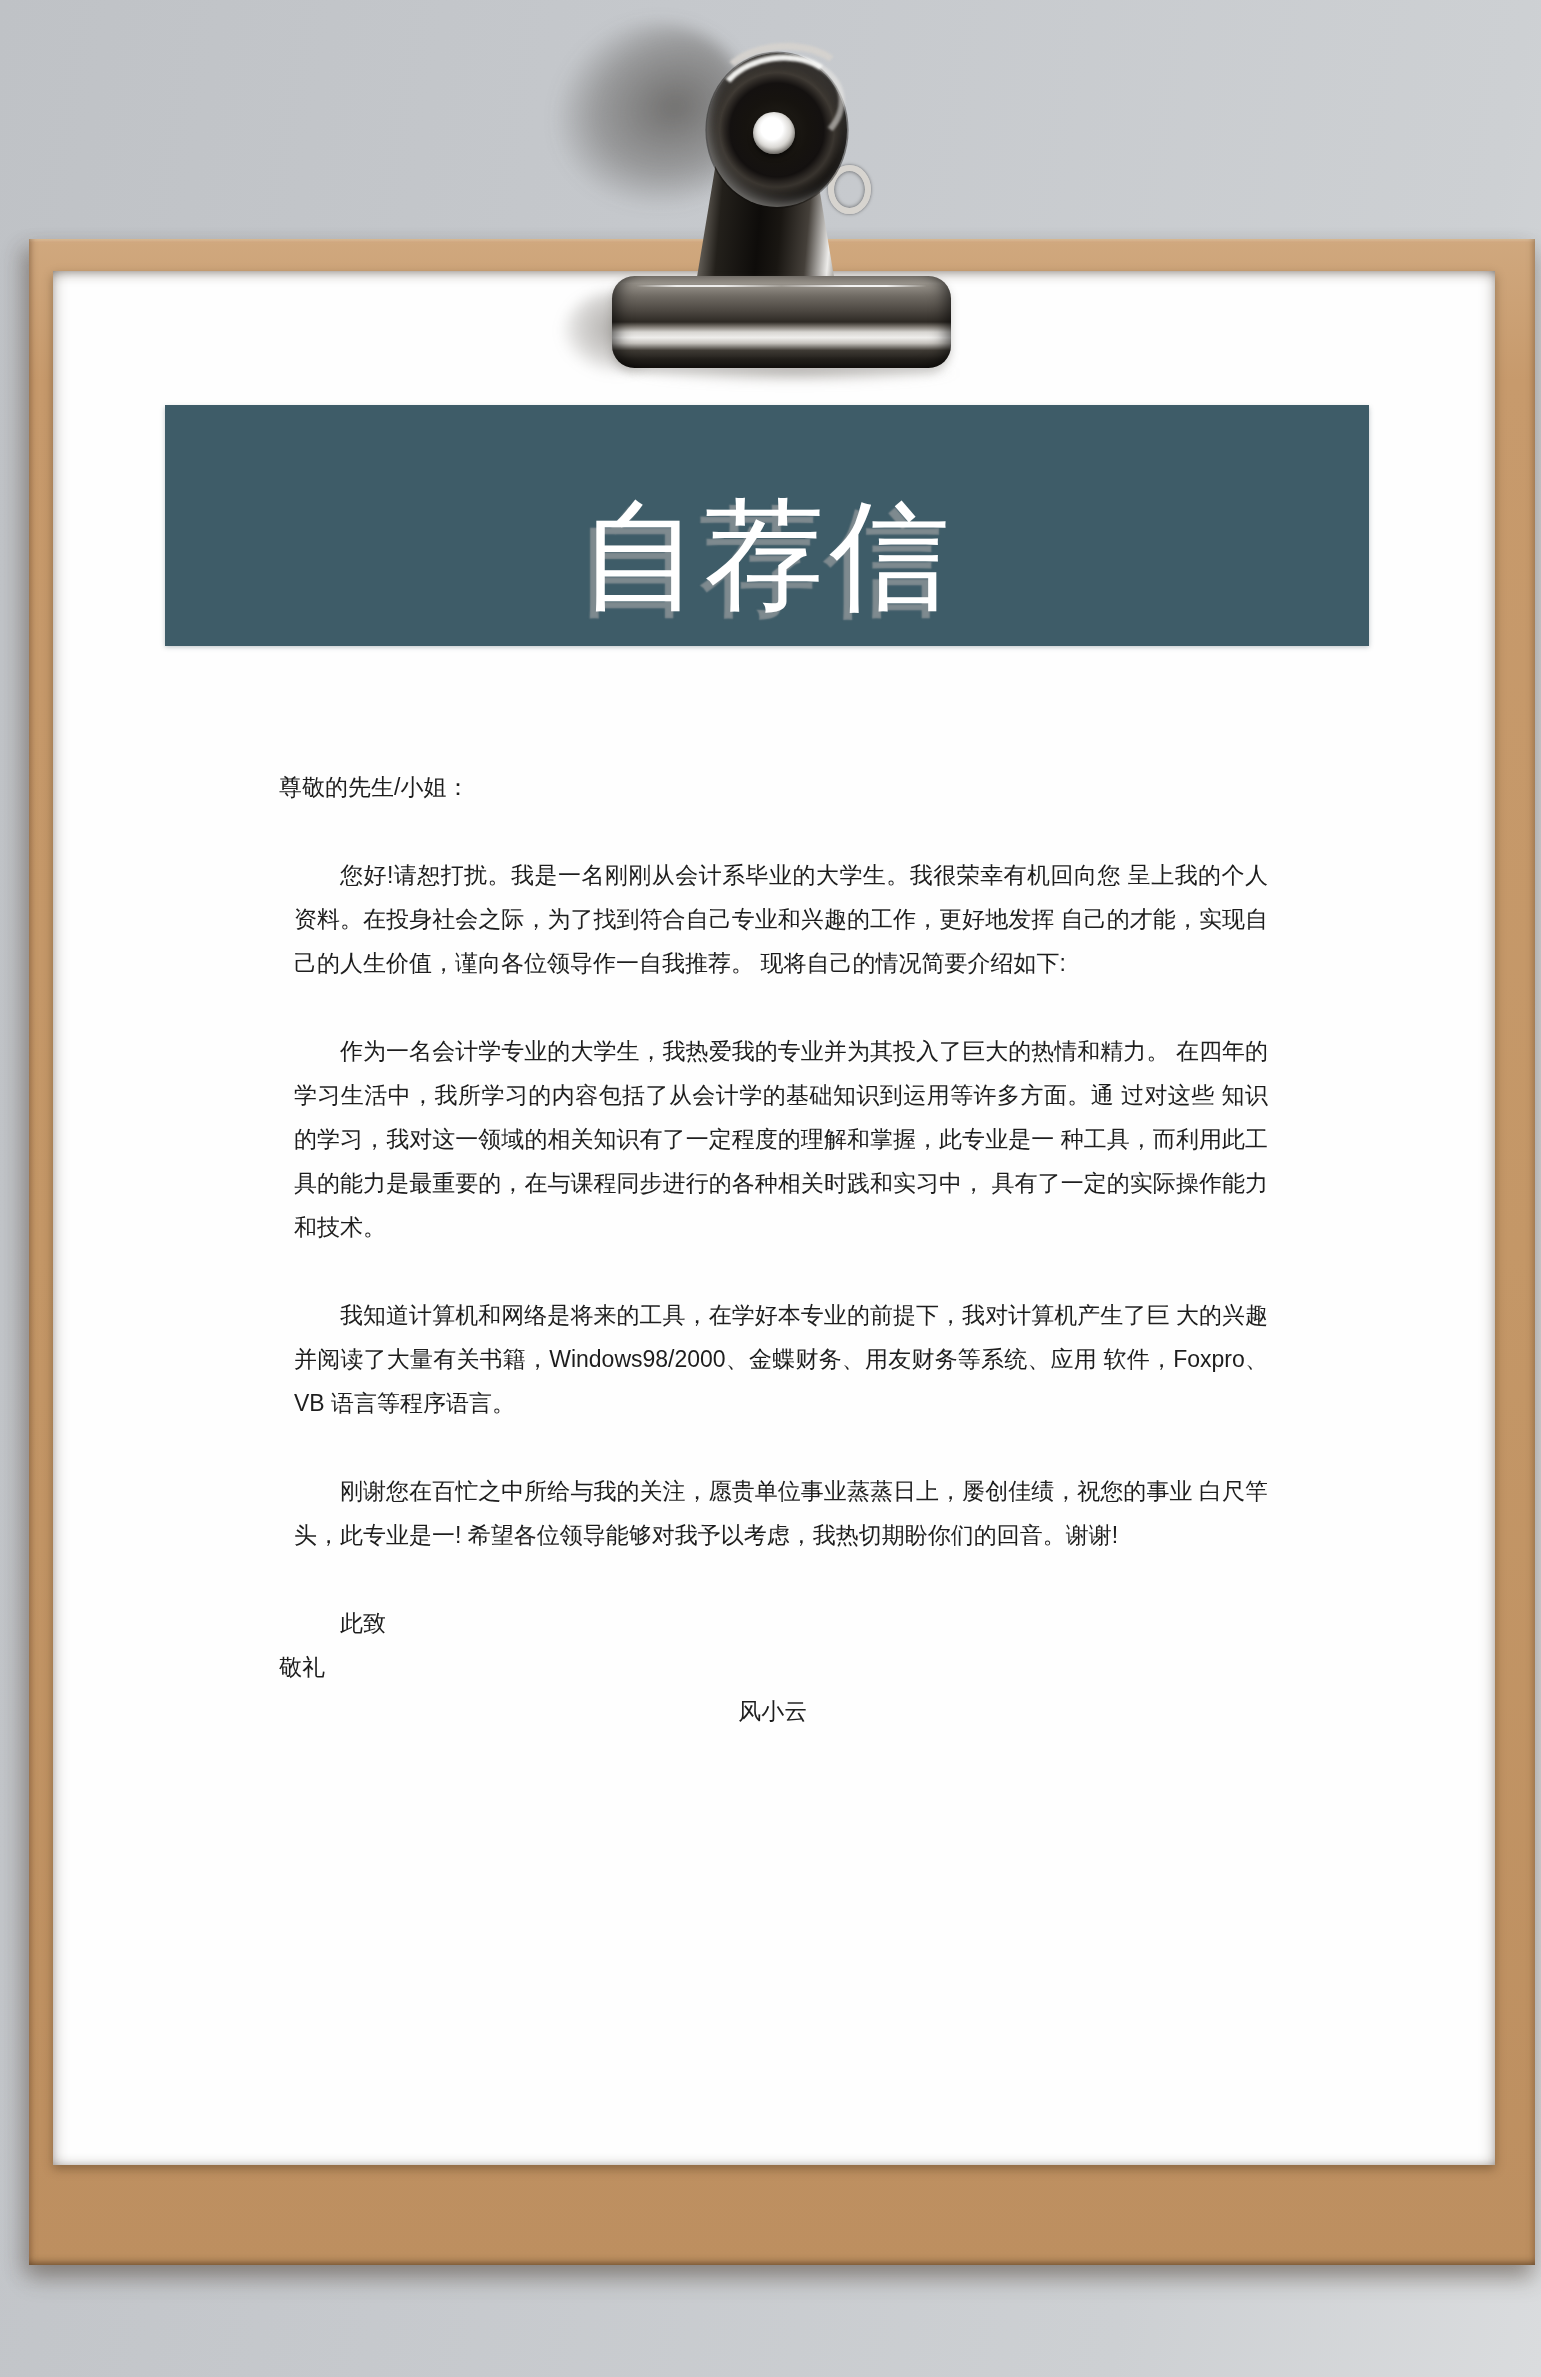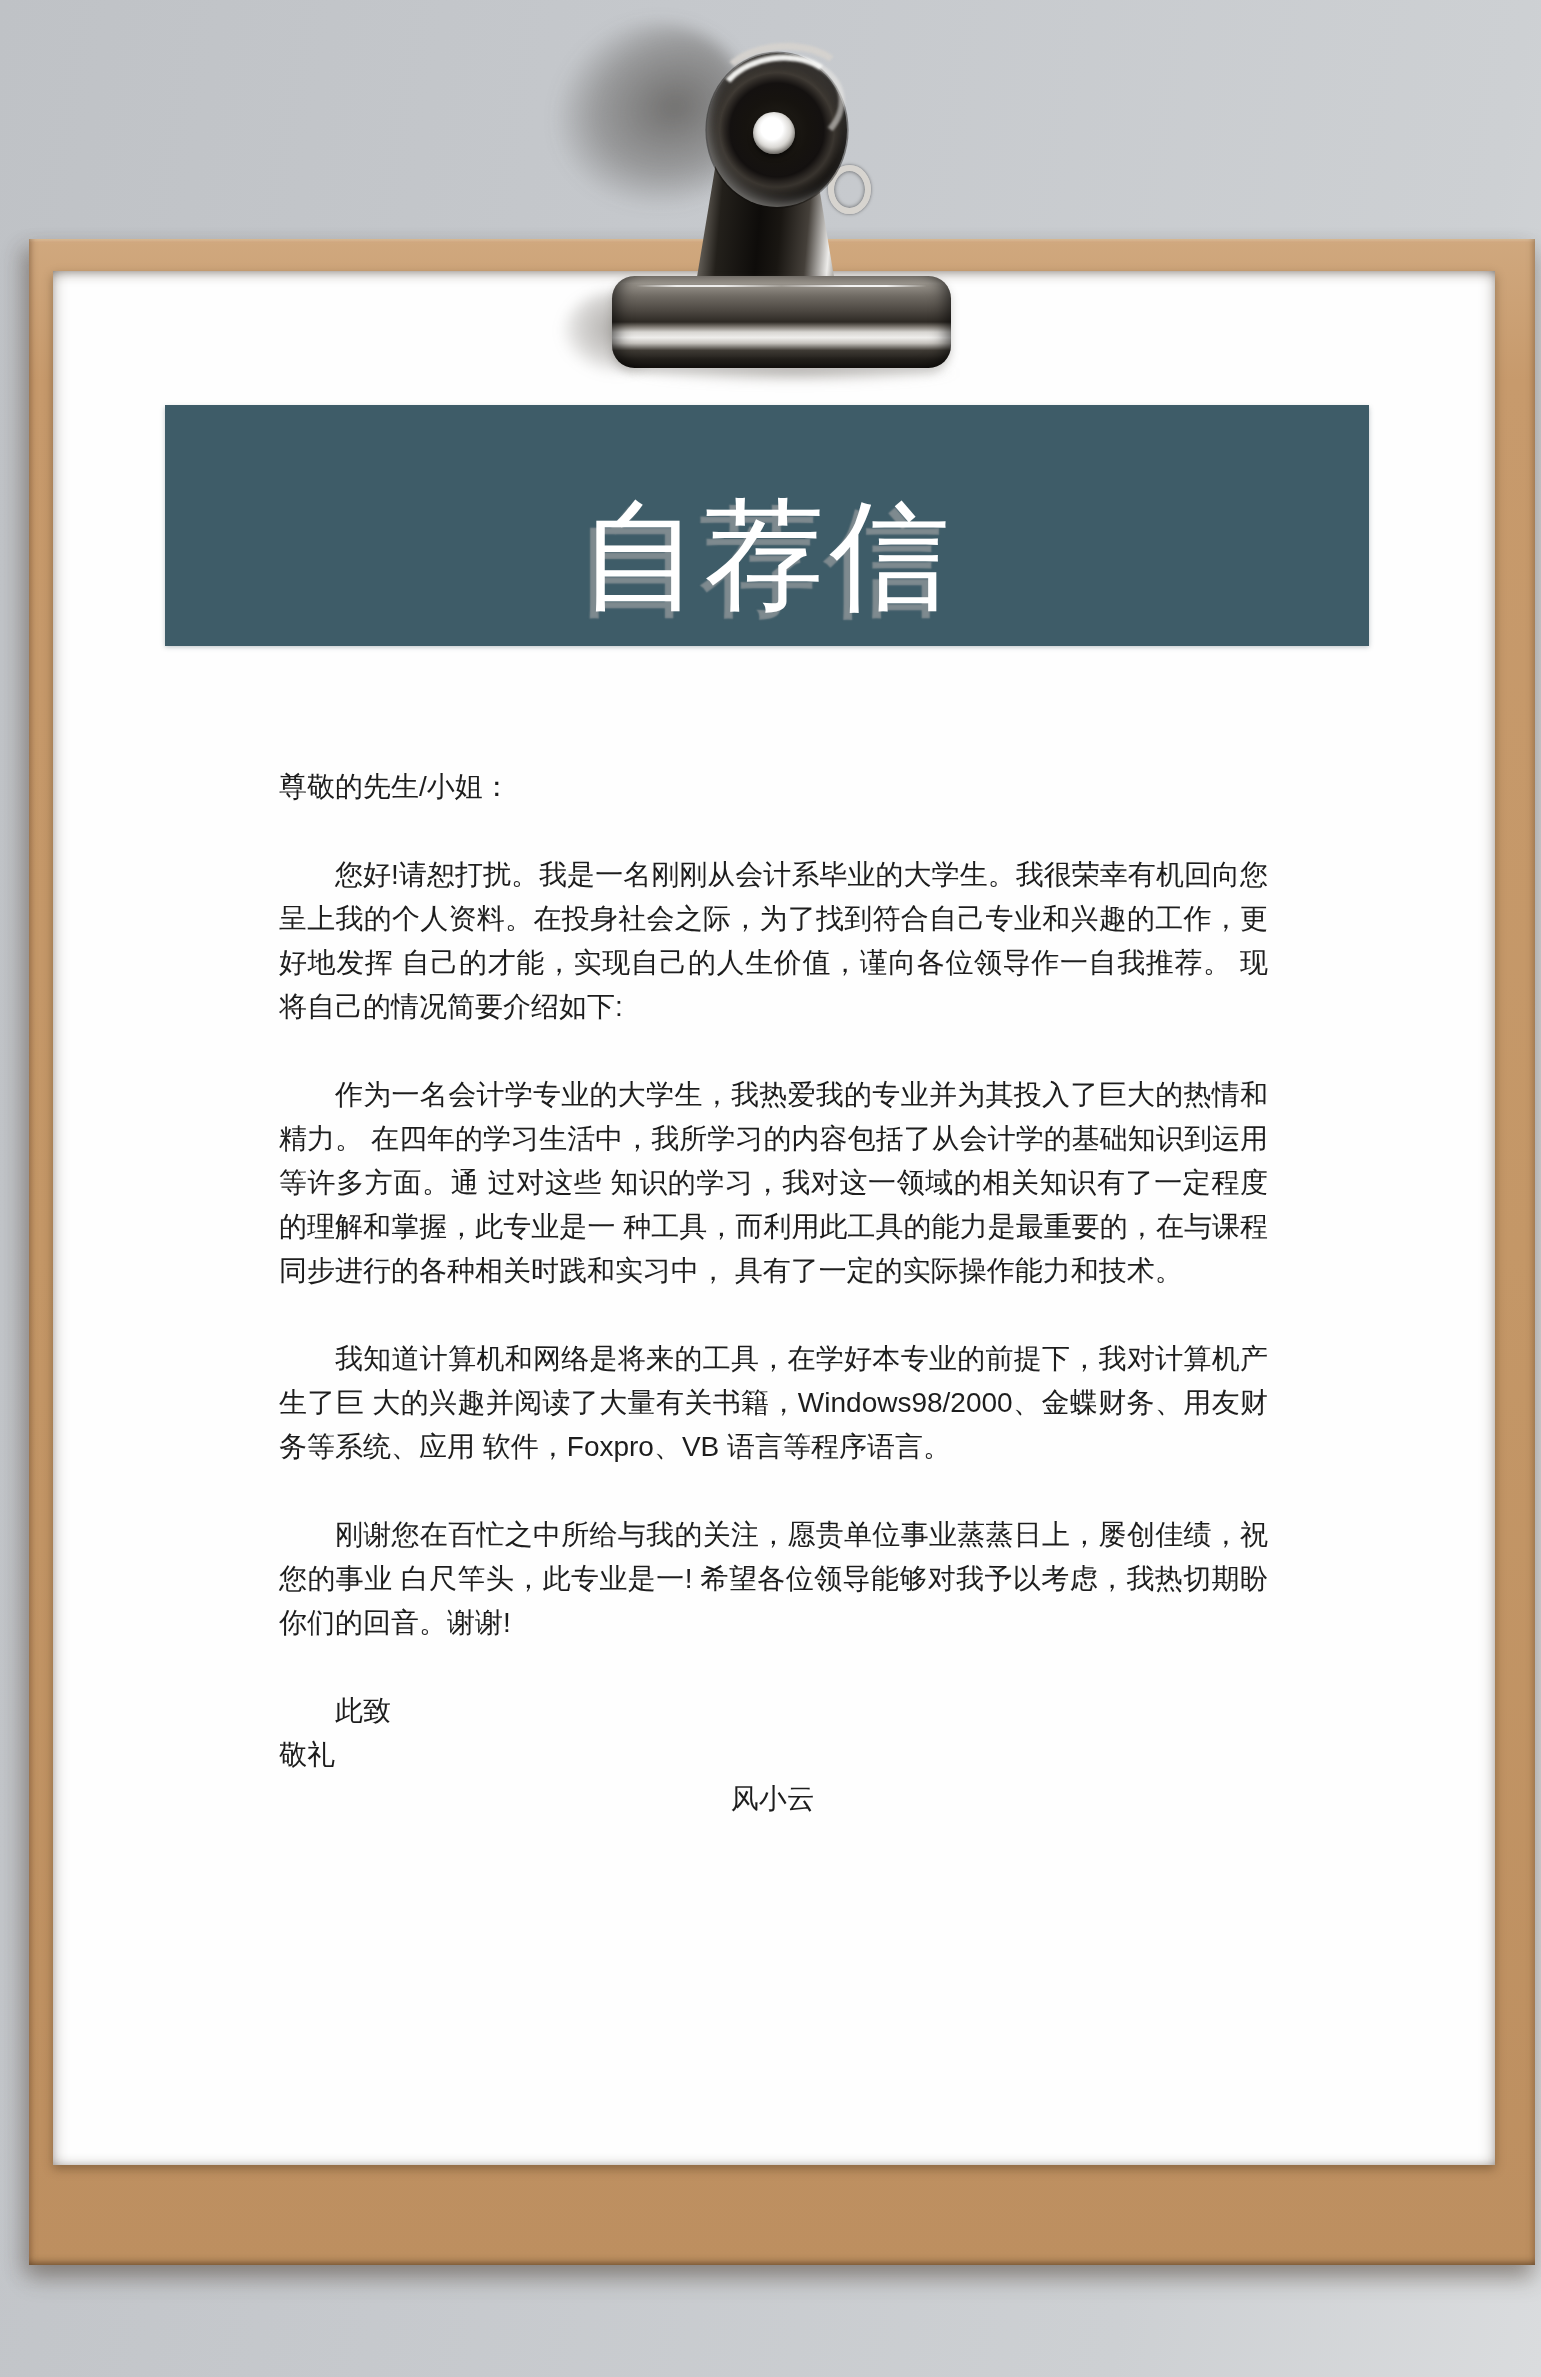--- a/index.html
+++ b/index.html
@@ -38,24 +38,24 @@
   .banner h1{
     margin:16px;padding-top:59px;
     font-size:120px;line-height:1;font-weight:400;letter-spacing:4.8px;
     color:var(--banner_text,#fff);
     text-shadow:-6.4px 7.2px 1.6px rgba(148,153,156,.75);
   }
   
   .letter{
     position:absolute;left:226px;top:494px;width:989px;
     color:var(--body_text,#1d1d1d);
-    font-size:28px;line-height:44px;text-align:justify;
+    font-size:23px;line-height:44px;text-align:justify;
   }
   .letter p{margin:0;padding:0;}
-  .letter .para,.letter .closing-cizhi{margin-top:44px;text-indent:2em;}
+  .letter .para,.letter .closing-cizhi{margin-top:44px;text-indent:2em;margin-left:15px;}
   .letter .signature{text-align:center;padding-right:1.6px;}
   
   .clip-shadow-blob{
     position:absolute;left:555px;top:22.5px;width:197px;height:189px;border-radius:50%;
     background:radial-gradient(ellipse at 62% 48%,rgba(52,48,43,.58) 0%,rgba(52,48,43,.30) 45%,rgba(52,48,43,0) 72%);
     filter:blur(8px);transform:rotate(-18deg);
   }
   .clip-bar-shadow{
     position:absolute;left:562px;top:291px;width:103px;height:83px;border-radius:50%;
     background:radial-gradient(ellipse at 60% 45%,rgba(95,90,84,.55) 0%,rgba(95,90,84,.25) 50%,rgba(95,90,84,0) 75%);

